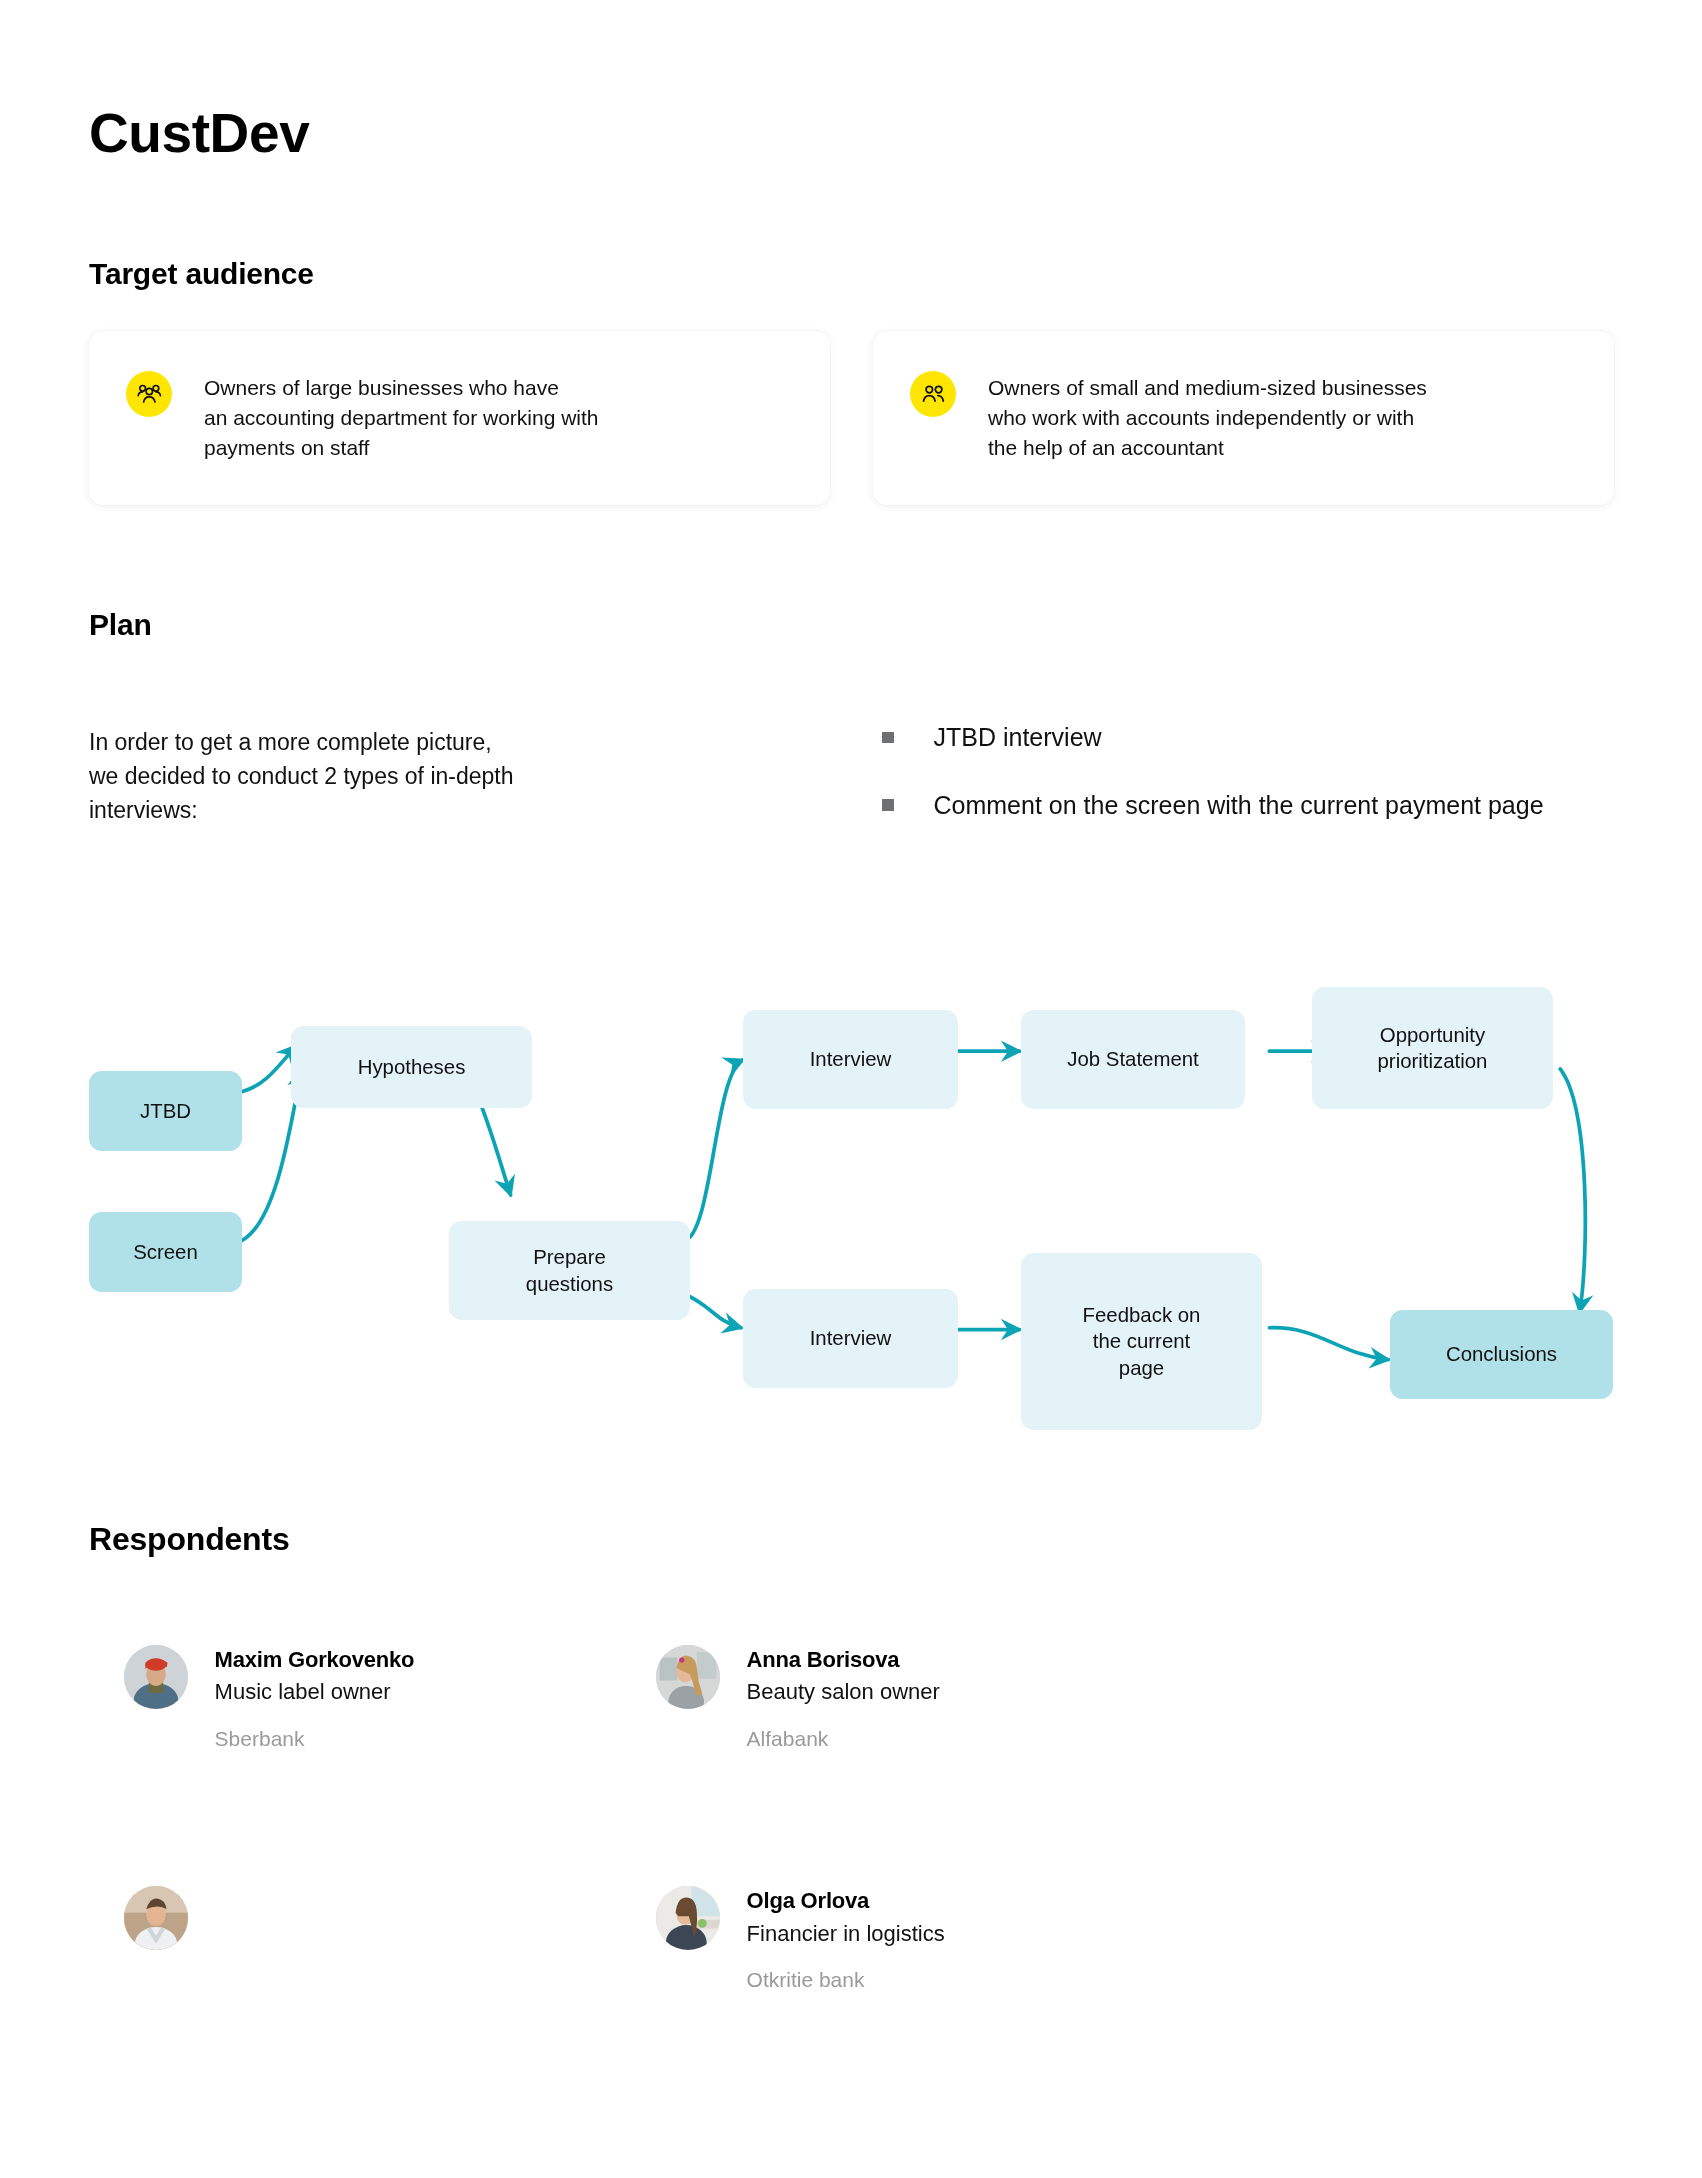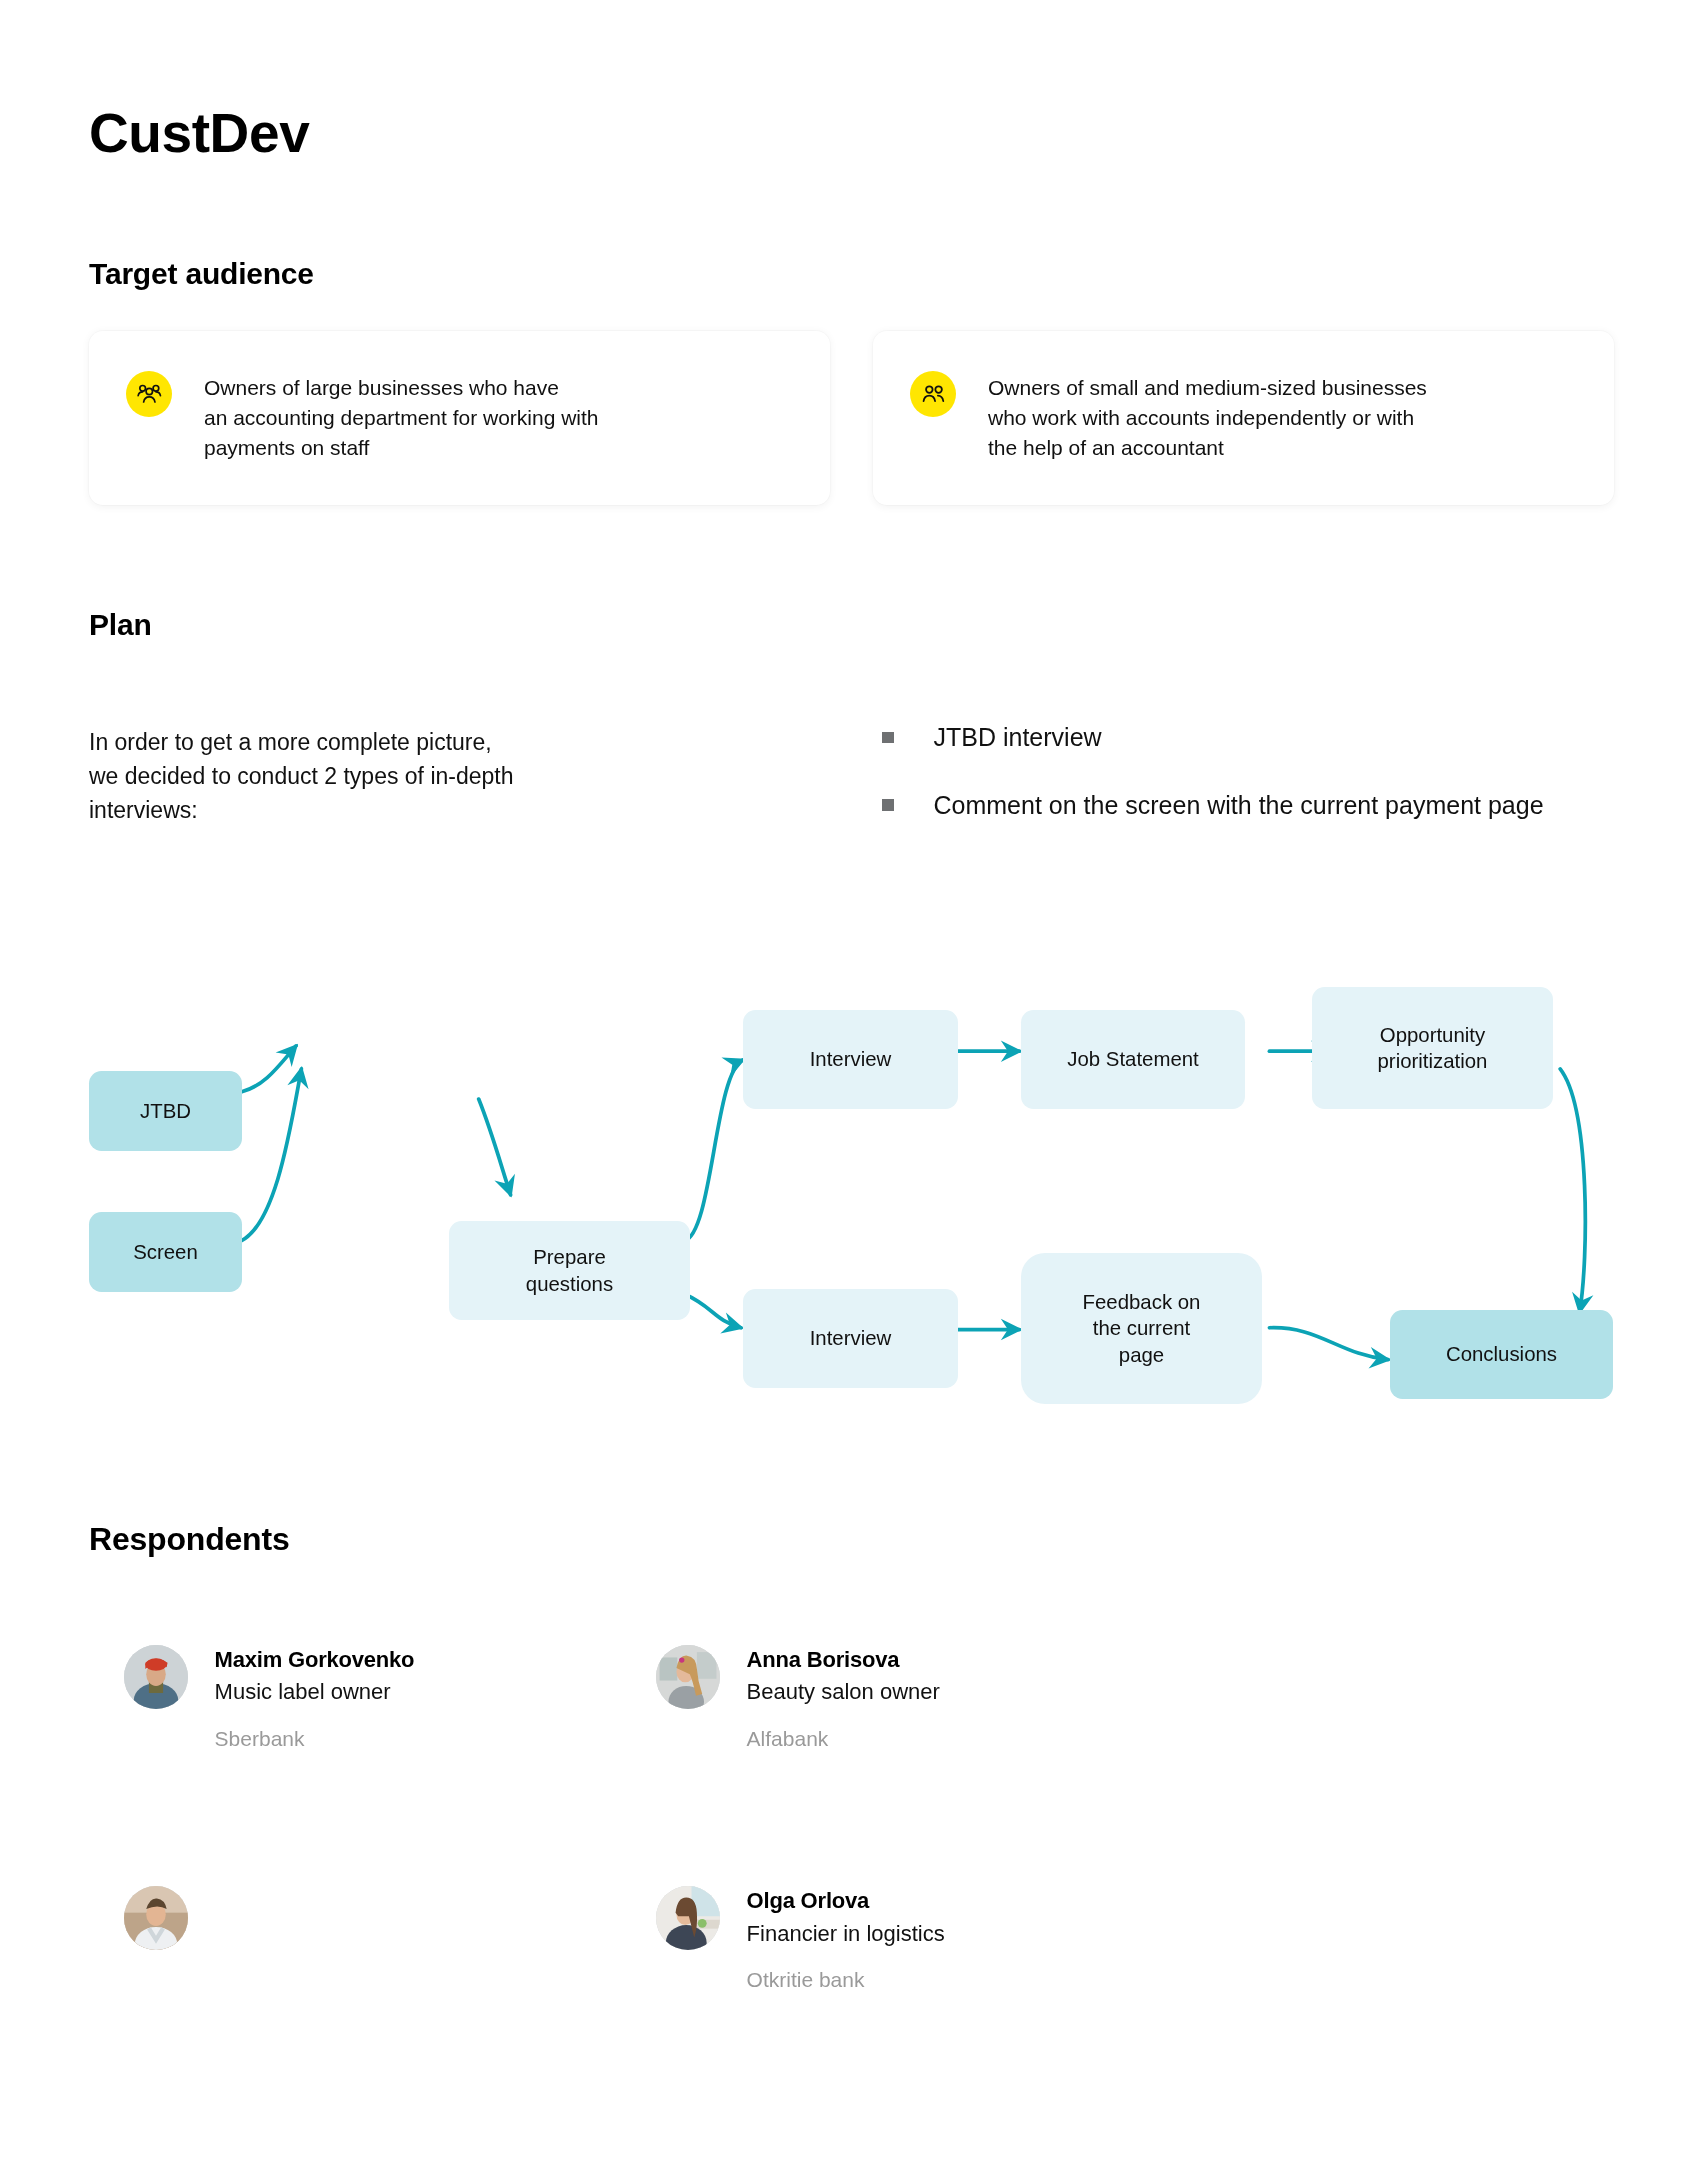--- a/index.html
+++ b/index.html
@@ -178,32 +178,33 @@
         <path d="M1760 1206 C 1794 1250, 1792 1420, 1782 1480" transform="translate(0,-1090)"></path>
 
         <path d="M1078 1500 L 1150 1500" transform="translate(0,-1090)"></path>
 
         <path d="M1432 1498 C 1488 1496, 1510 1528, 1566 1534" transform="translate(0,-1090)"></path>
       </g>
     </svg>
 
     <div class="node dark" style="left:89px; top:105px;  width:153px; height:80px;">JTBD</div>
     <div class="node dark" style="left:89px; top:246px;  width:153px; height:80px;">Screen</div>
+    <div class="node light" style="left:291px; top:60px;   width:241px; height:82px;">Hypotheses</div>
     <div class="node light" style="left:449px; top:255px; width:241px; height:99px; white-space:pre-line;">Prepare
 questions</div>
     <div class="node light" style="left:743px; top:44px; width:215px; height:99px;">
       <span>Interview</span>
     </div>
     <div class="node light" style="left:1021px; top:44px;  width:224px; height:99px;">Job Statement</div>
     <div class="node light" style="left:1312px; top:21px; width:241px; height:122px; white-space:pre-line;">Opportunity
 prioritization</div>
     <div class="node light" style="left:743px; top:323px; width:215px; height:99px;">
       <span>Interview</span>
     </div>
-    <div class="node light" style="left:1021px; top:287px; width:241px; height:151px; white-space:pre-line;border-radius:24px;">Feedback on
+    <div class="node light" style="left:1021px; top:287px; width:241px; height:177px; white-space:pre-line;">Feedback on
 the current
 page</div>
     <div class="node dark" style="left:1390px; top:344px; width:223px; height:89px;">Conclusions</div>
 
   </div>
 
   <h2 class="section-title" id="resp-title">Respondents</h2>
 
   <div class="resp-grid">
 

